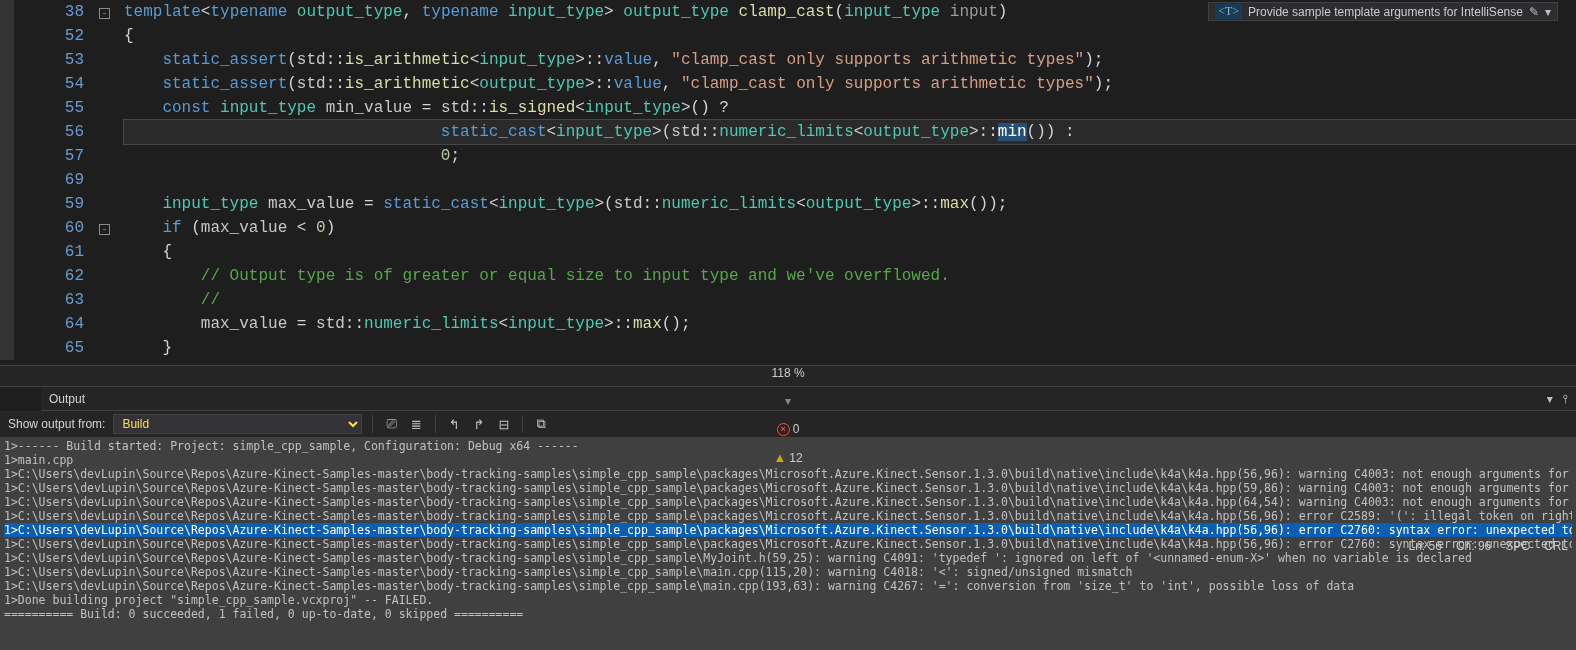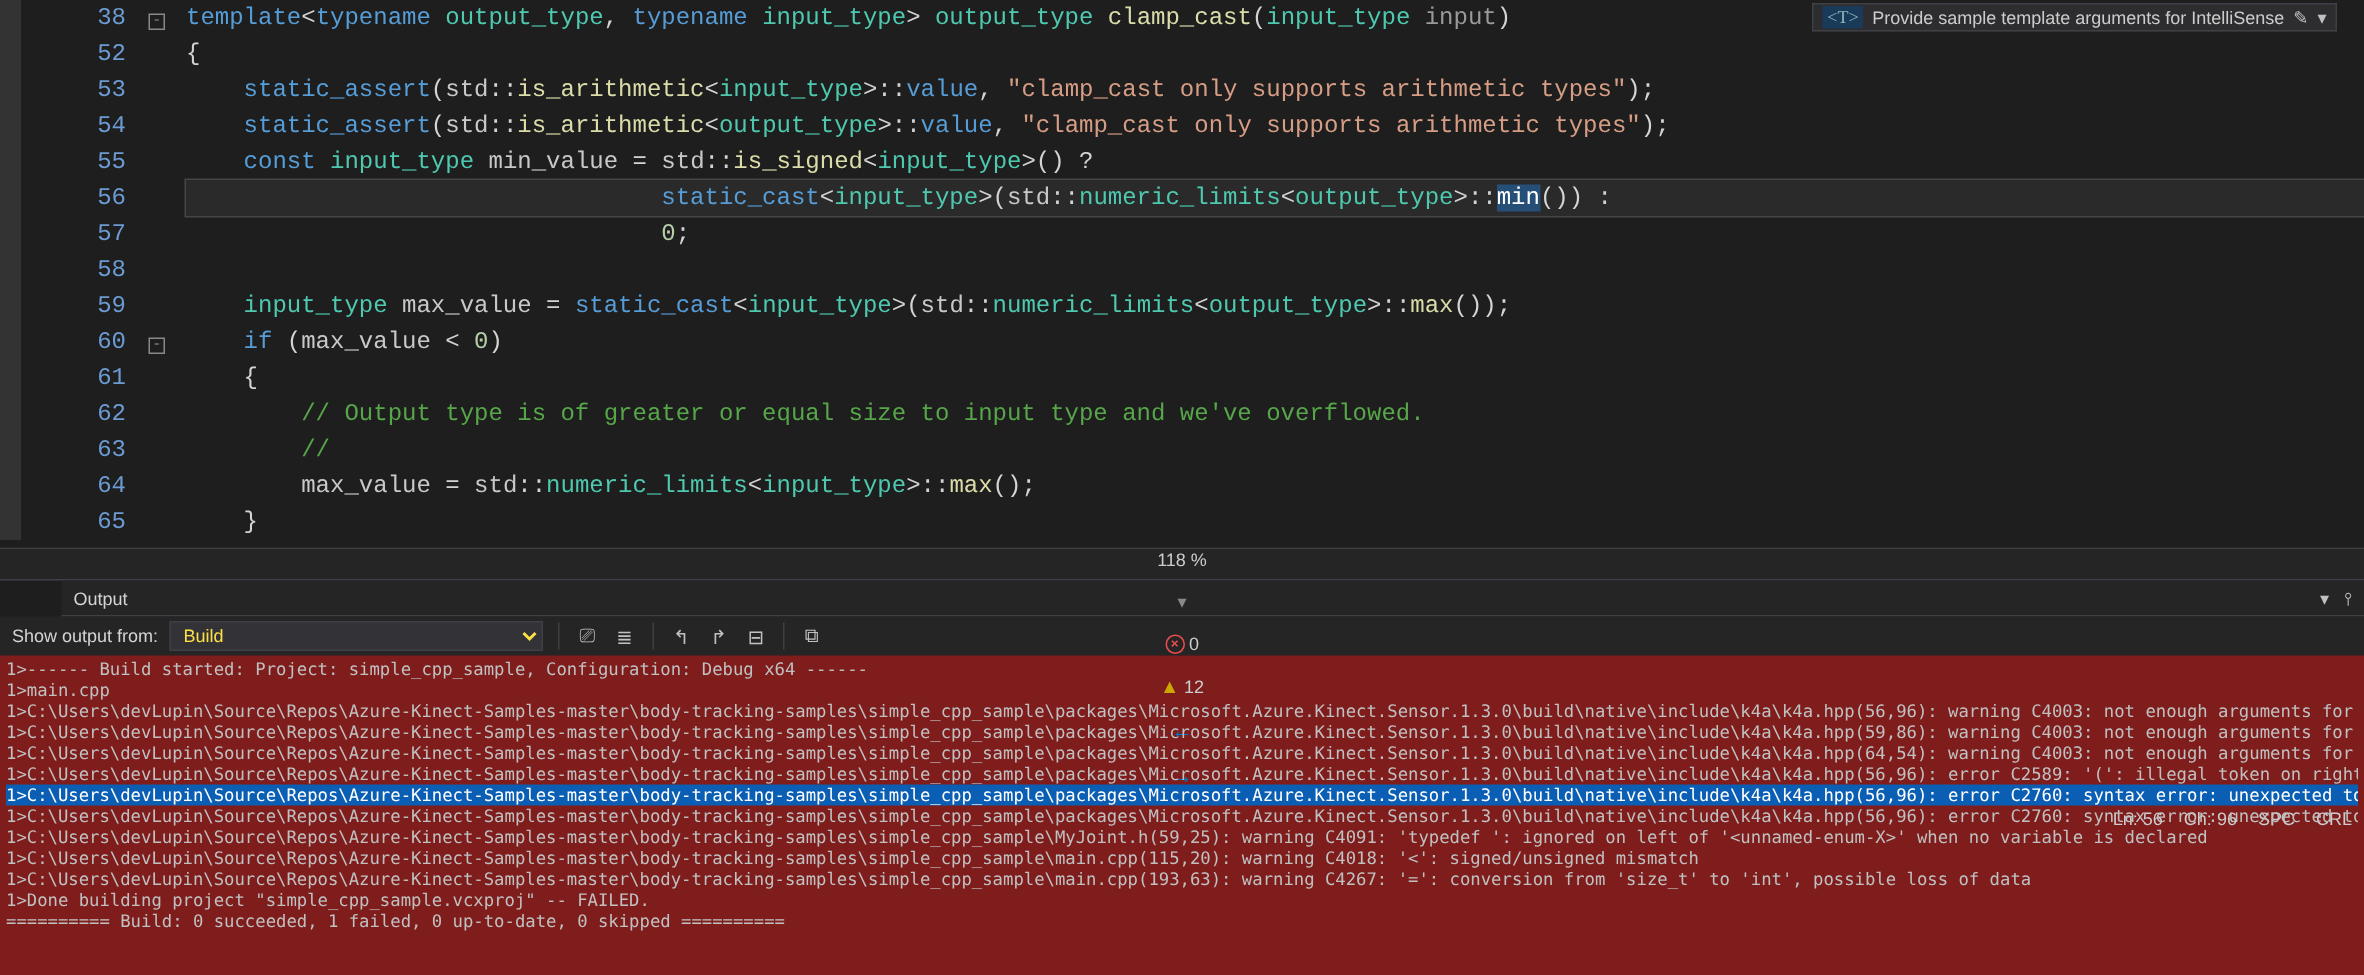--- a/index.html
+++ b/index.html
@@ -108,21 +108,21 @@
 }
 .output-toolbar select {
   background:#333337; color:#fde047; border:1px solid #3f3f46;
   font-size:12px; padding:1px 4px; width: 249px; height:20px;
   font-family:'Segoe UI',sans-serif;
 }
 .tb-divider { width:1px; height:18px; background:#3f3f46; margin:0 2px;}
 .tb-icon { color:#c0c0c0; cursor:pointer; padding:2px 3px; font-size:13px;}
 .output-body {
   height: 213px;
-  background: #7f1d1d;
+  background: #404040;
   overflow: hidden;
   font-family: Consolas, monospace;
   font-size: 11.5px;
   line-height: 14px;
   color: #c0c0c0;
   white-space: pre;
   padding: 2px 4px;
 }
 .out-line { height:14px; overflow:hidden; text-overflow:clip;}
 .out-sel { background:#0a5fb4; color:#fff;}
@@ -140,21 +140,21 @@
   <div class="code-area">
     <div class="breakpoint-col"></div>
     <div class="gutter">
         <div class="code-line">38</div>
         <div class="code-line">52</div>
         <div class="code-line">53</div>
         <div class="code-line">54</div>
         <div class="code-line">55</div>
         <div class="code-line">56</div>
         <div class="code-line">57</div>
-        <div class="code-line">58</div>
+        <div class="code-line">69</div>
         <div class="code-line">59</div>
         <div class="code-line">60</div>
         <div class="code-line">61</div>
         <div class="code-line">62</div>
         <div class="code-line">63</div>
         <div class="code-line">64</div>
         <div class="code-line">65</div>
       </div>
     <div class="fold-col">
         <div class="code-line"><span class="fold-sq">-</span></div>

